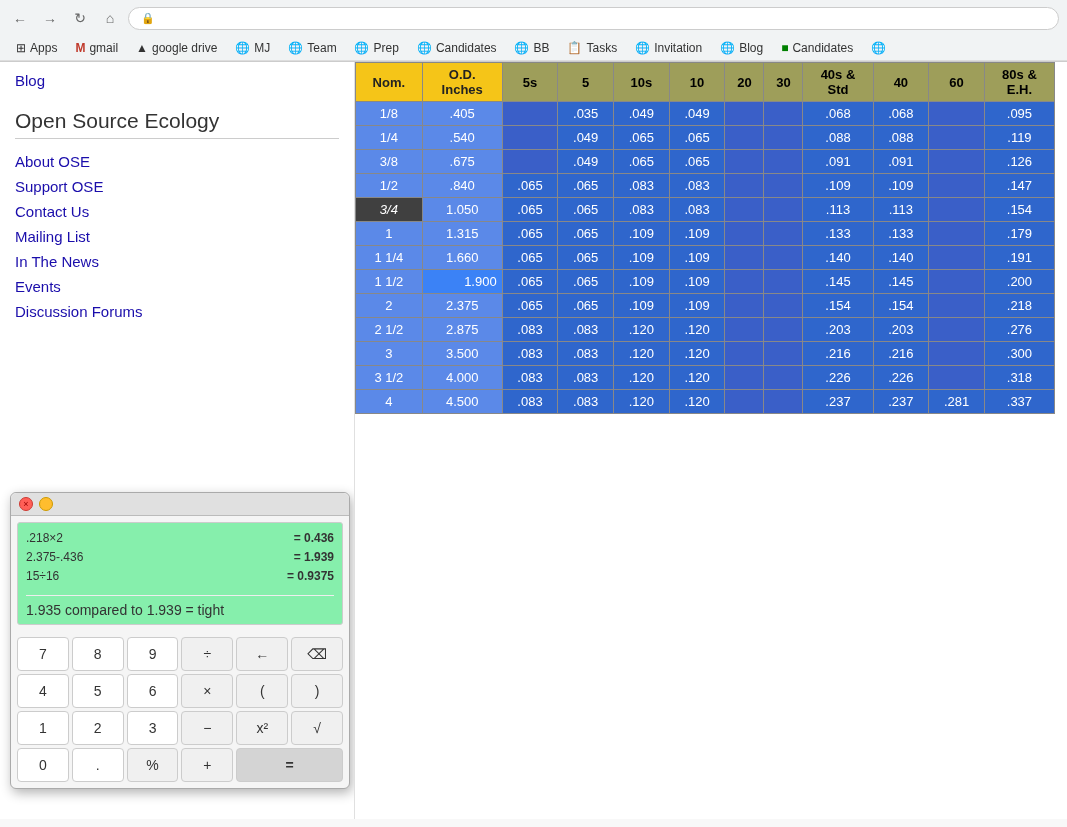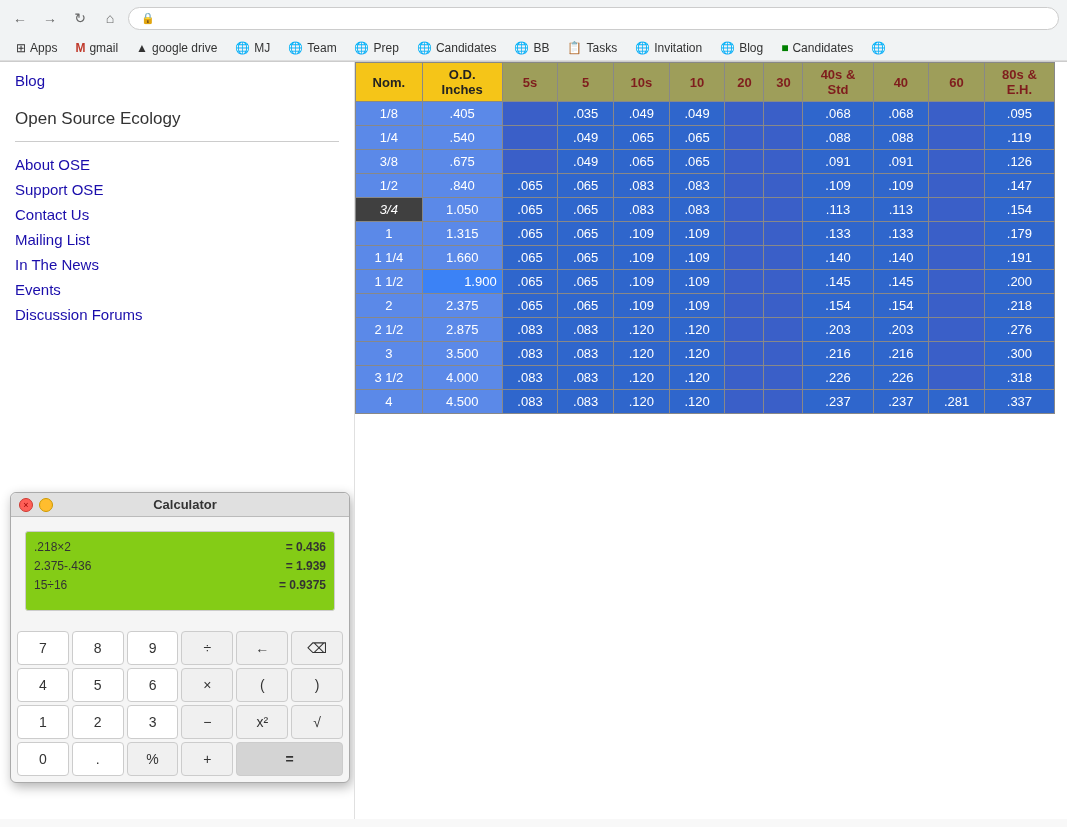--- a/index.html
+++ b/index.html
@@ -77,23 +77,23 @@
       overflow-y: auto;
       position: relative;
     }
     .sidebar-blog {
       font-size: 15px;
       color: #1a0dab;
       margin-bottom: 20px;
       cursor: pointer;
     }
     .sidebar-title {
-      font-size: 17px;
-      color: #333;
-      margin-bottom: 12px;
+      font-size: 21px;
+      color: #333;
+      margin-bottom: 5px;
       font-weight: normal;
     }
     .sidebar-divider {
       border: none;
       border-top: 1px solid #ccc;
       margin-bottom: 12px;
     }
     .sidebar-nav {
       display: flex;
       flex-direction: column;
@@ -147,22 +147,22 @@
     }
     .calc-title {
       font-size: 13px;
       font-weight: bold;
       color: #333;
       flex: 1;
       text-align: center;
       margin-right: 30px;
     }
     .calc-display {
-      background: #84cc16;
-      margin: 14px;
+      background: #86efac;
+      margin: 6px;
       border: 1px solid #ccc;
       border-radius: 3px;
       padding: 6px 8px;
       min-height: 80px;
     }
     .calc-history-row {
       display: flex;
       justify-content: space-between;
       font-size: 12px;
       color: #333;
@@ -210,21 +210,21 @@
       min-width: 700px;
     }
     .pipe-table th, .pipe-table td {
       border: 1px solid #888;
       text-align: center;
       padding: 4px 5px;
       font-size: 13px;
     }
     .pipe-table thead th {
       background: #9e9e5a;
-      color: #7f1d1d;
+      color: #000000;
       font-weight: bold;
     }
     .pipe-table thead th.yellow-header {
       background: #f5c518;
       color: #222;
     }
     .pipe-table tbody tr td {
       background: #2f66cc;
       color: white;
     }
@@ -310,35 +310,35 @@
       <a class="sidebar-link">Mailing List</a>
       <a class="sidebar-link">In The News</a>
       <a class="sidebar-link">Events</a>
       <a class="sidebar-link">Discussion Forums</a>
     </nav>
 
     <div class="calculator">
       <div class="calc-titlebar">
         <div class="calc-close-btn">×</div>
         <div class="calc-min-btn"></div>
-        <div class="calc-title">Calculator</div>
       </div>
       <div class="calc-display">
         <div class="calc-history-row">
           <span>.218×2</span>
           <span class="calc-history-val">= 0.436</span>
         </div>
         <div class="calc-history-row">
           <span>2.375-.436</span>
           <span class="calc-history-val">= 1.939</span>
         </div>
         <div class="calc-history-row">
           <span>15÷16</span>
           <span class="calc-history-val">= 0.9375</span>
         </div>
+        <div class="calc-result-text">1.935 compared to 1.939 = tight</div>
       </div>
       <div class="calc-buttons">
 
         <button class="calc-btn">7</button>
         <button class="calc-btn">8</button>
         <button class="calc-btn">9</button>
         <button class="calc-btn operator">÷</button>
         <button class="calc-btn operator">←</button>
         <button class="calc-btn operator">⌫</button>
 

